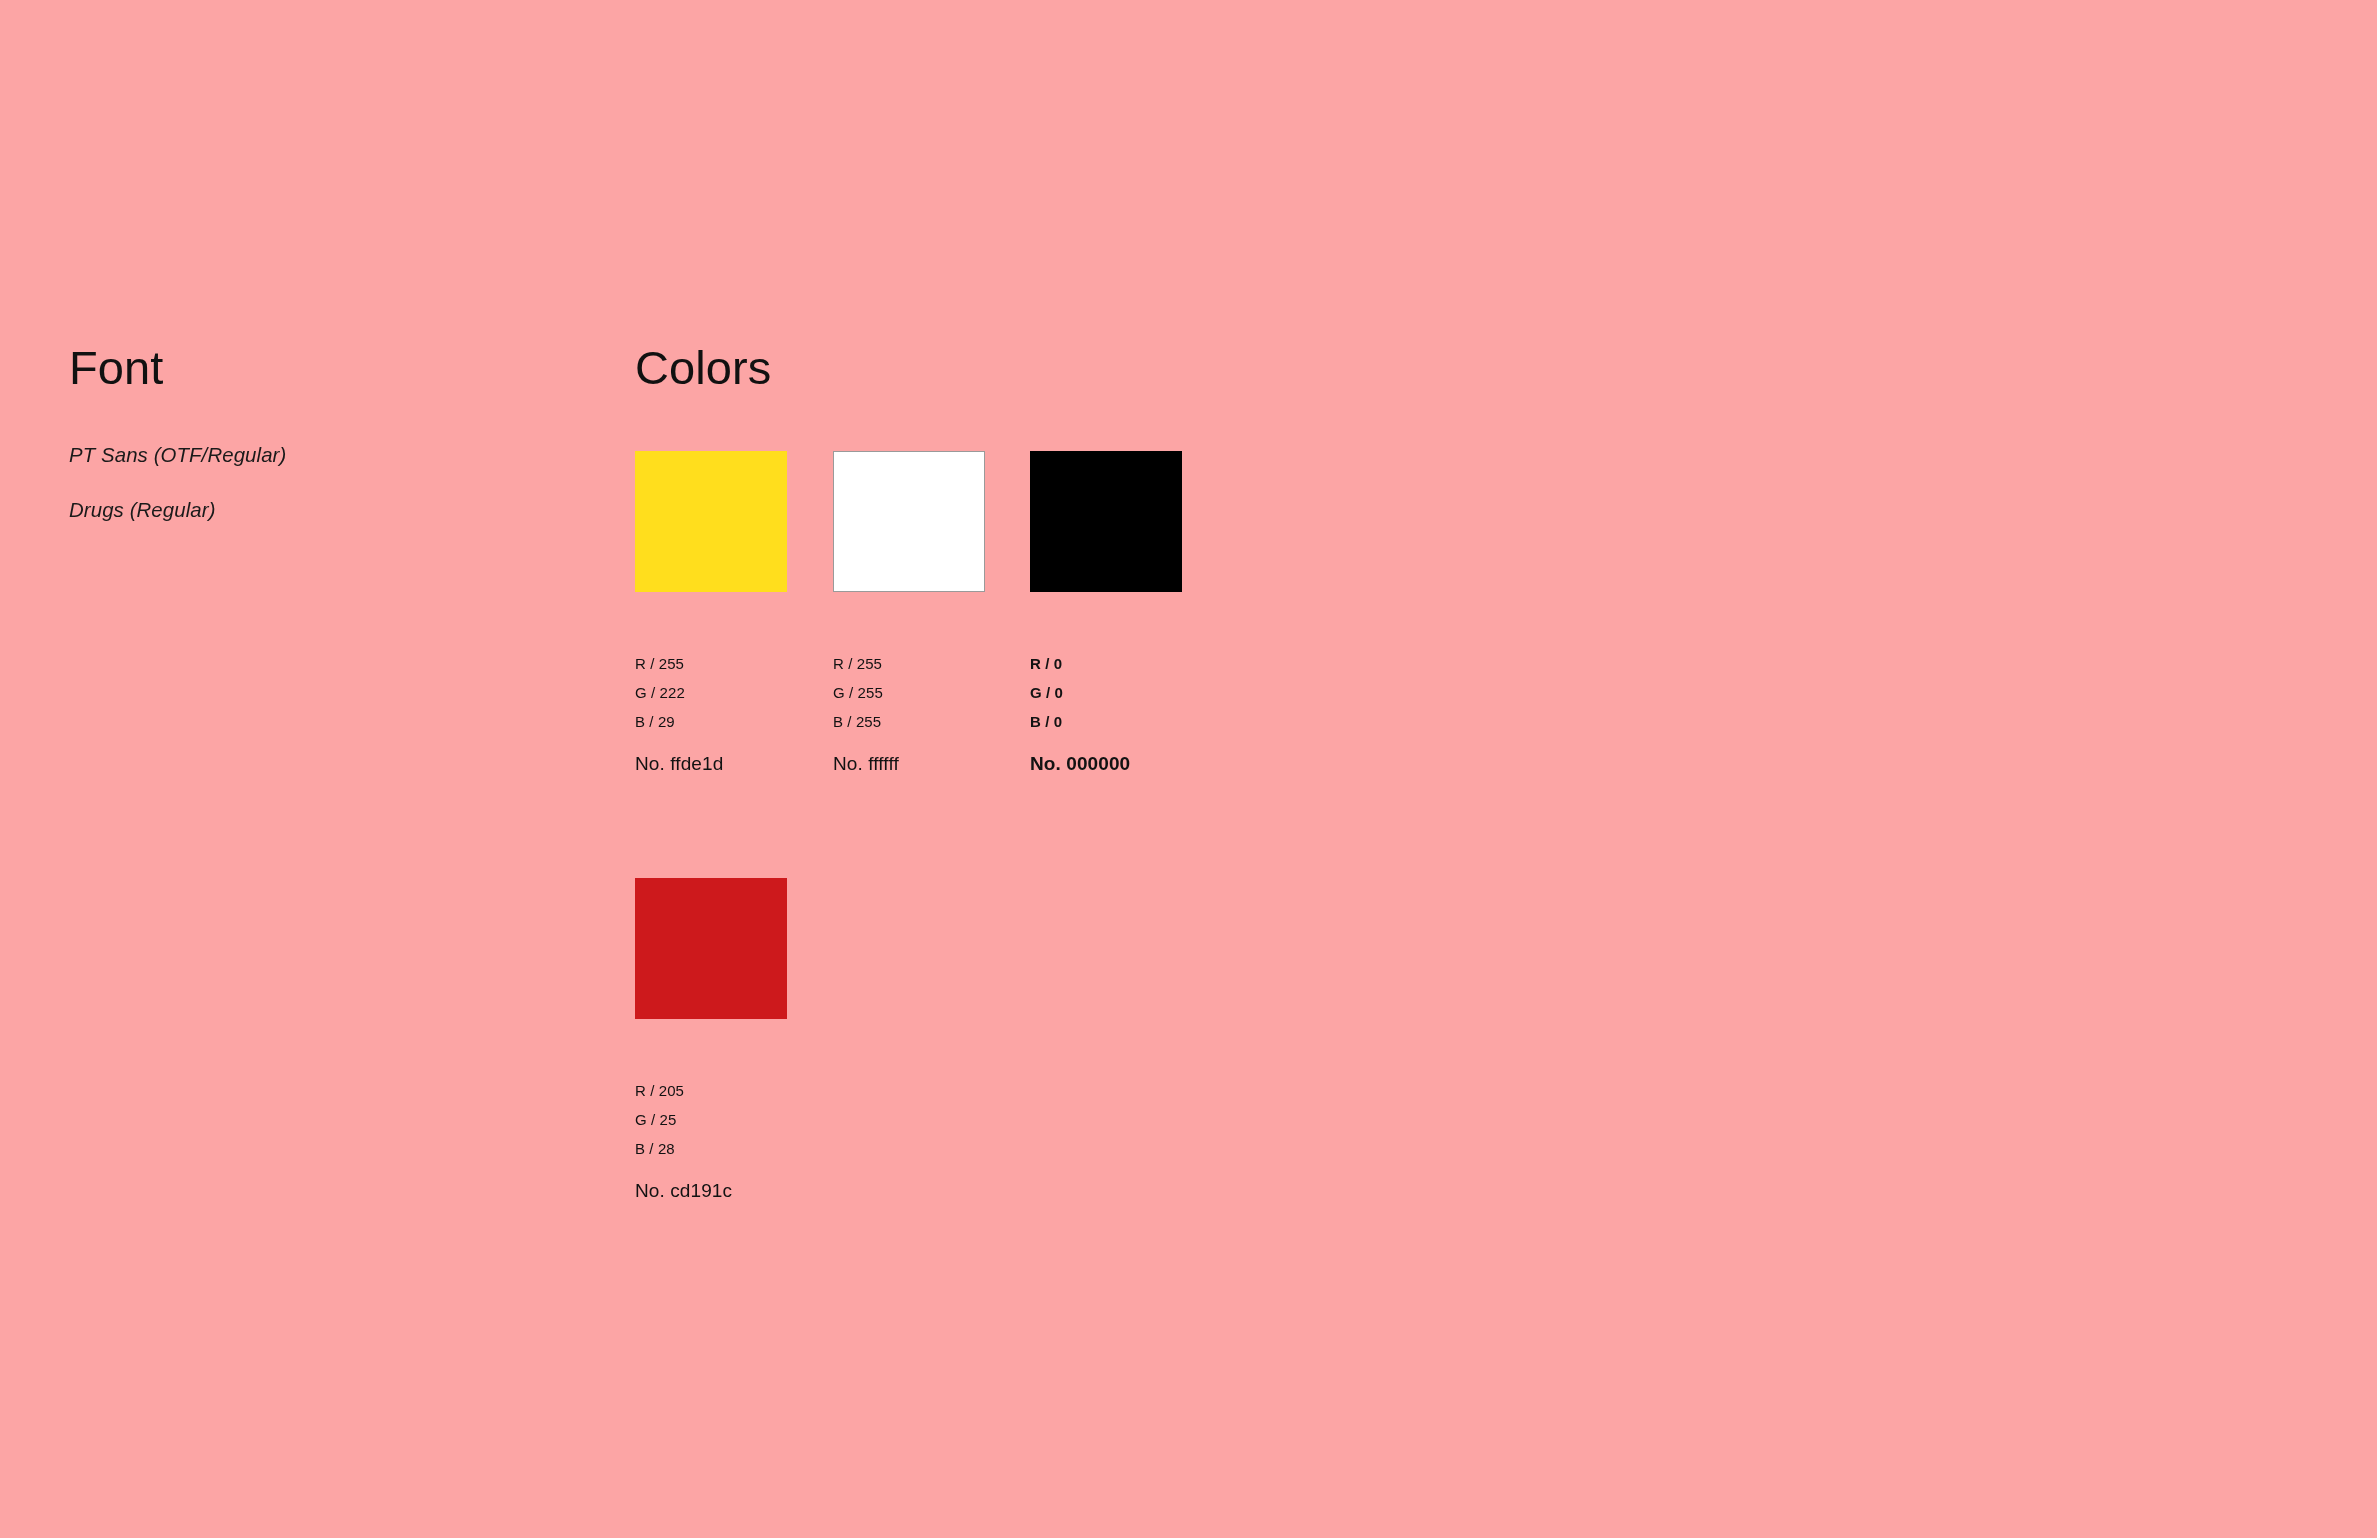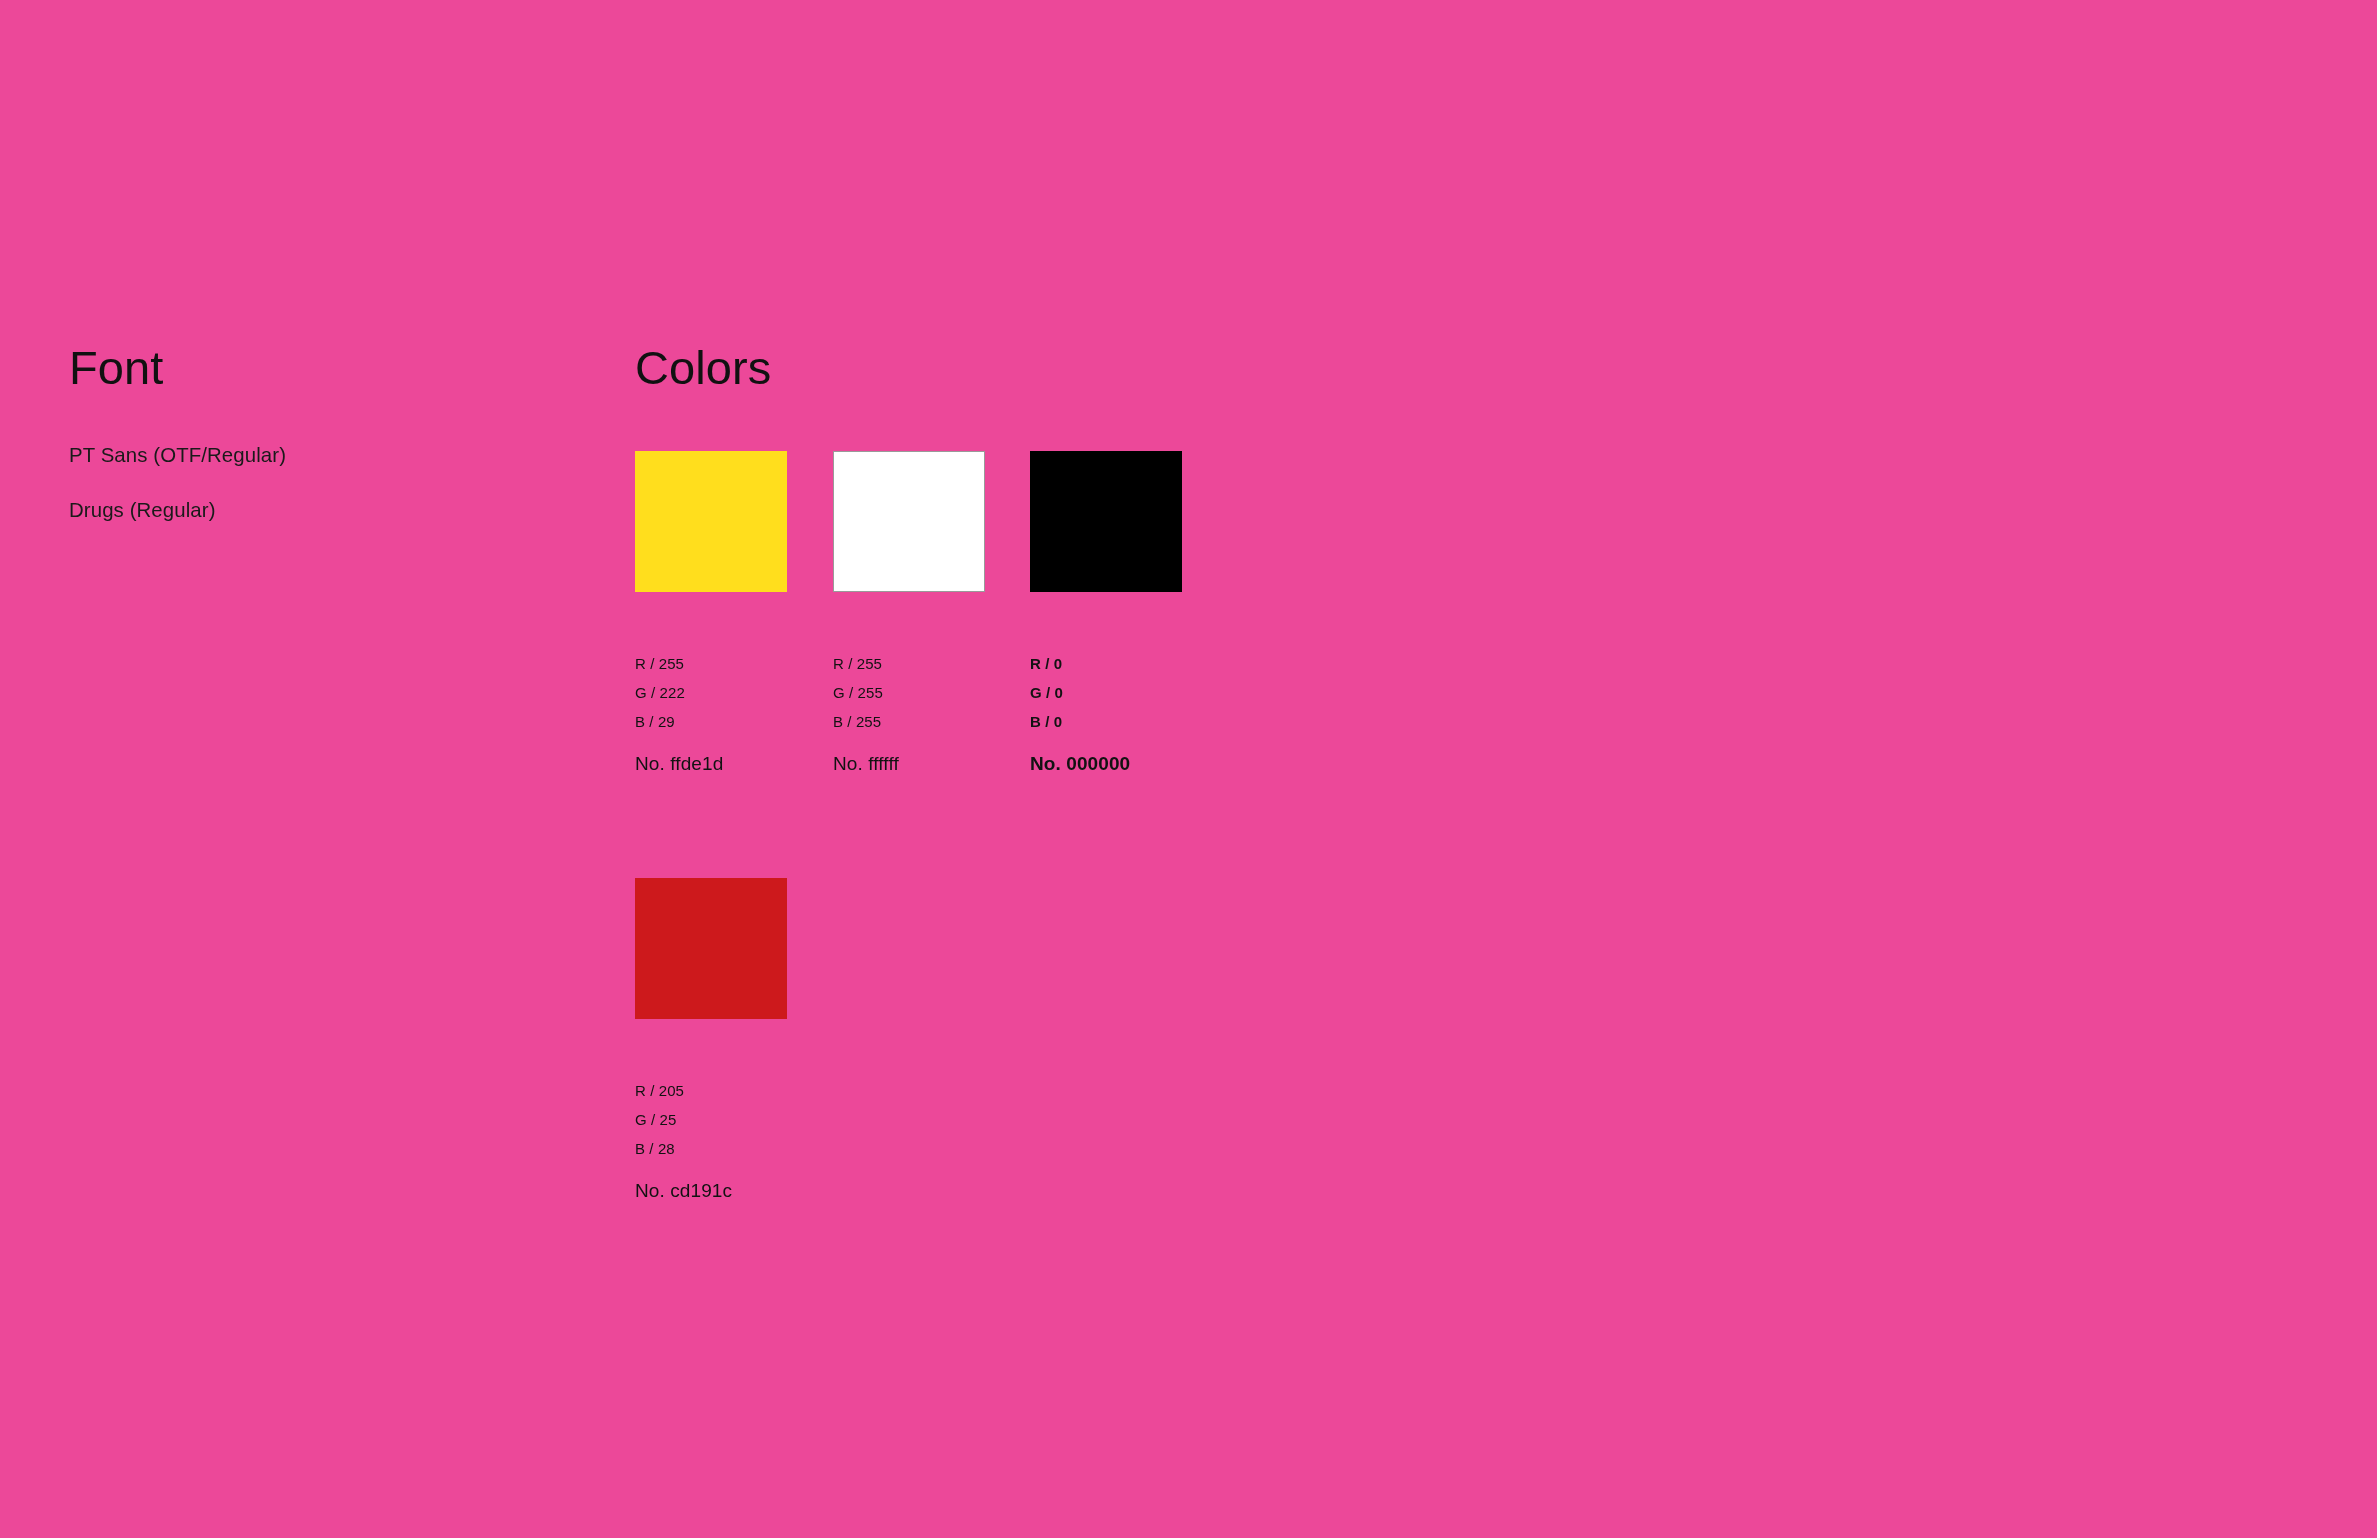--- a/index.html
+++ b/index.html
@@ -13,21 +13,21 @@
     position: relative;
     overflow: hidden;
     font-family: "Liberation Sans", "DejaVu Sans", sans-serif;
     color: #0a0a0a;
     -webkit-font-smoothing: antialiased;
   }
 
   .canvas {
     position: absolute;
     inset: 0;
-    background: #ec4899;
+    background: #fca5a5;
   }
 
   
   .section-heading {
     position: absolute;
     font-size: 47px;
     font-weight: 400;
     letter-spacing: 0.1px;
     line-height: 1;
     color: #111111;
@@ -35,20 +35,21 @@
   }
   #font-heading   { left: 69px;  top: 344px; }
   #colors-heading { left: 635px; top: 344px; }
 
   
   #font-panel {
     position: absolute;
     left: 69px;
     top: 445px;
     width: 483px;
+    font-style: italic;
   }
   .font-line {
     font-size: 20.4px;
     font-weight: 400;
     line-height: 1;
     letter-spacing: 0.1px;
     color: #1a1a1a;
     white-space: nowrap;
     margin: 0 0 35px 0;
   }

